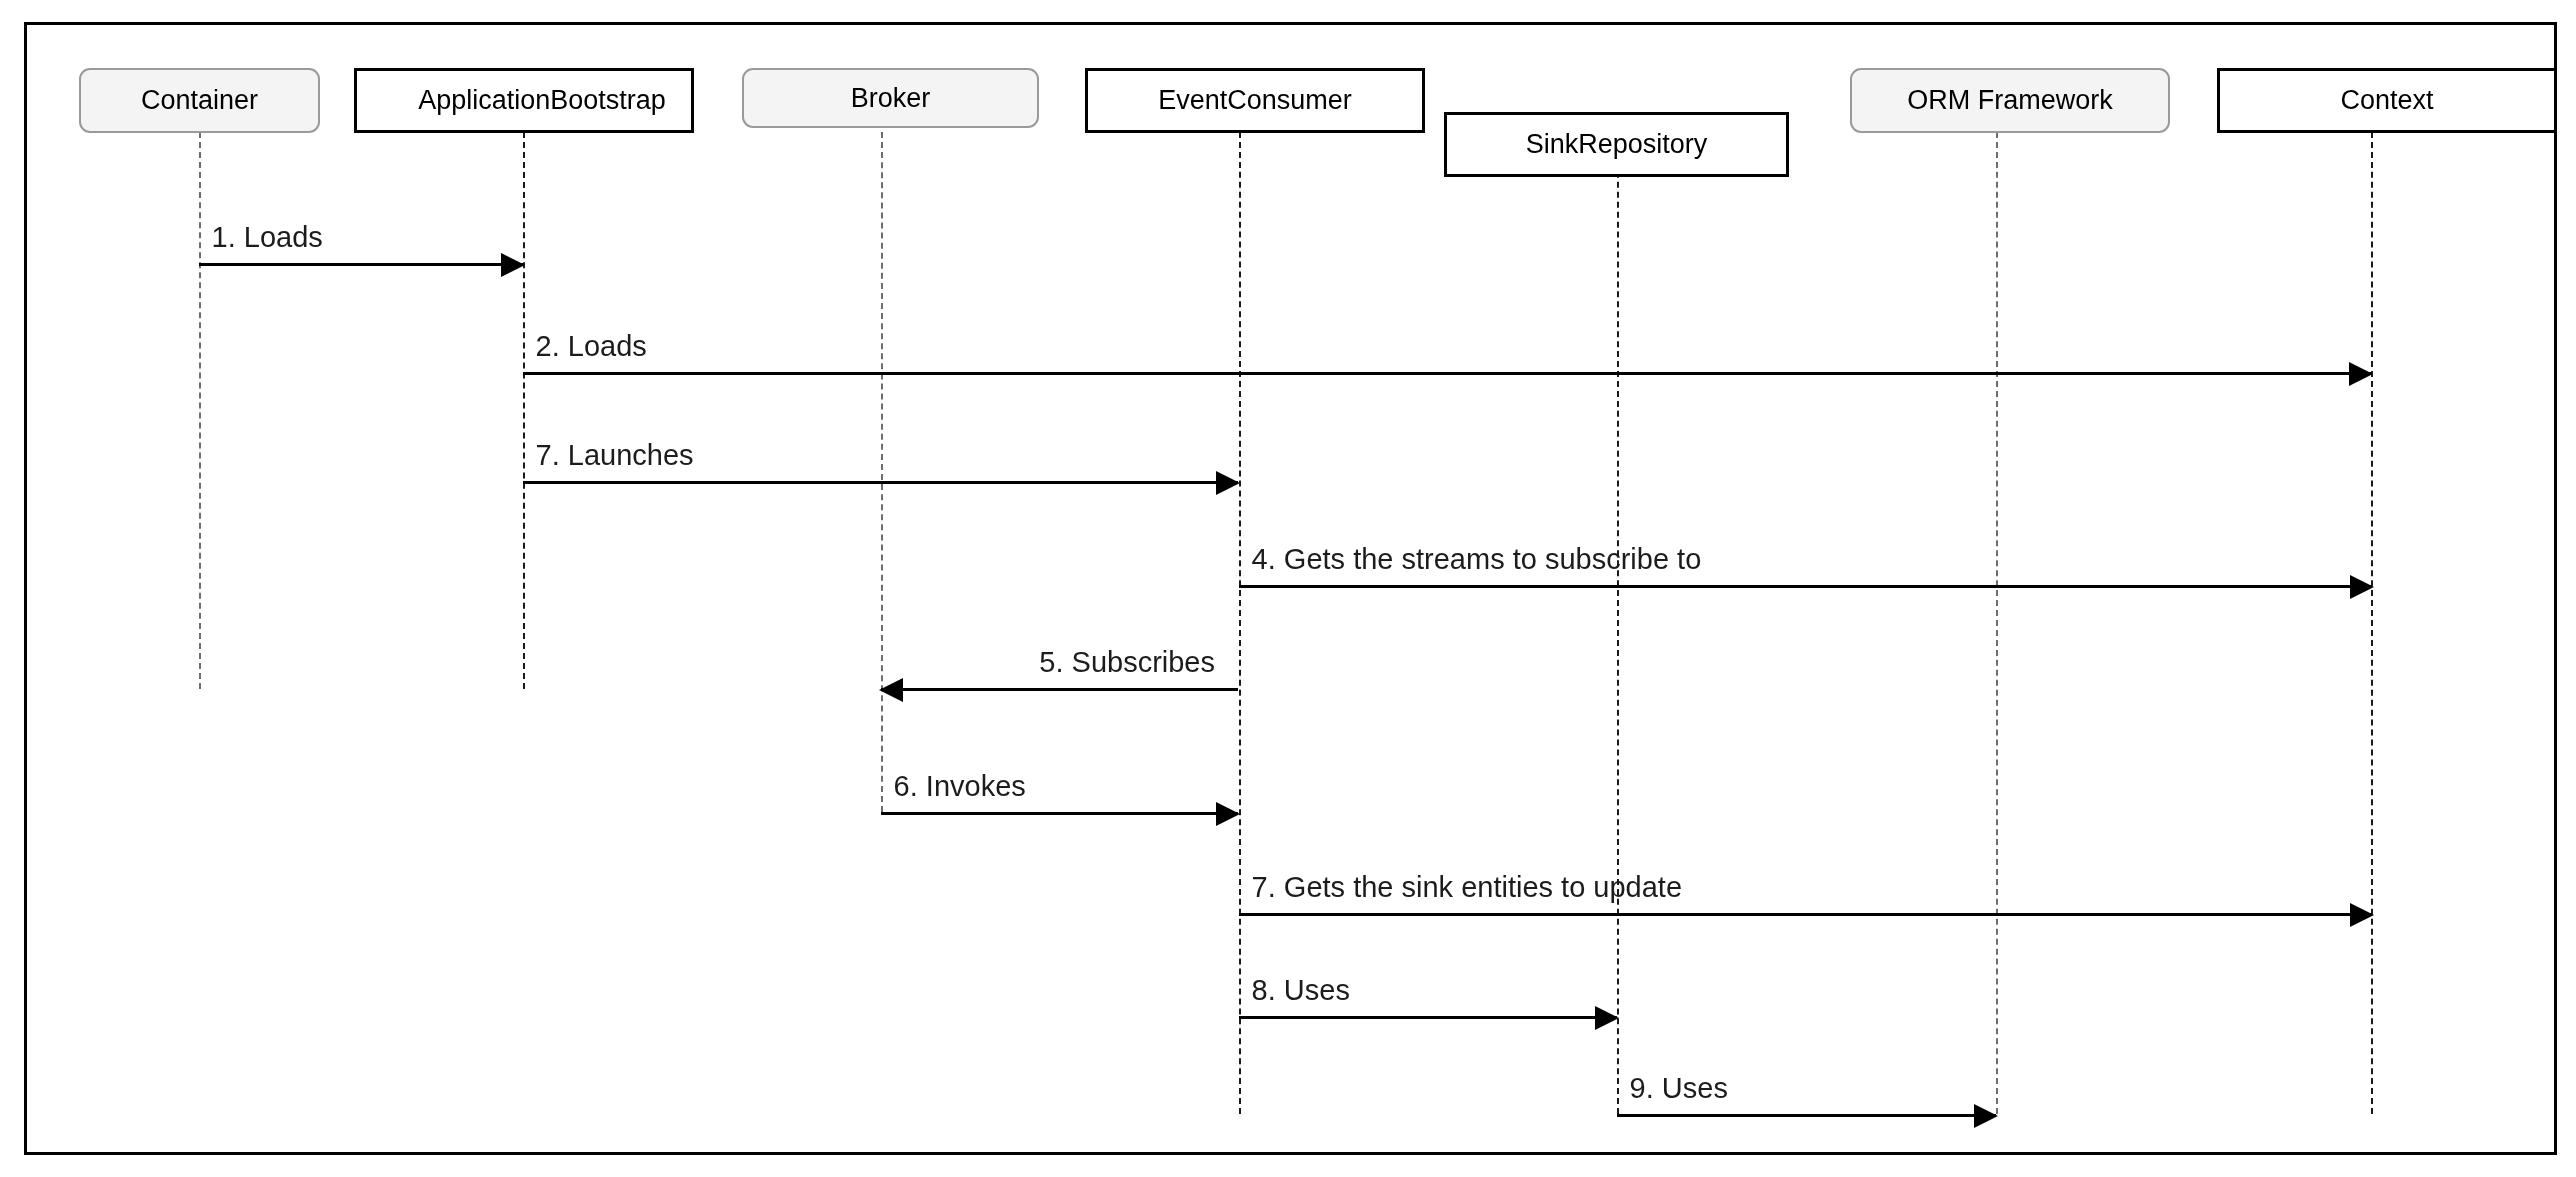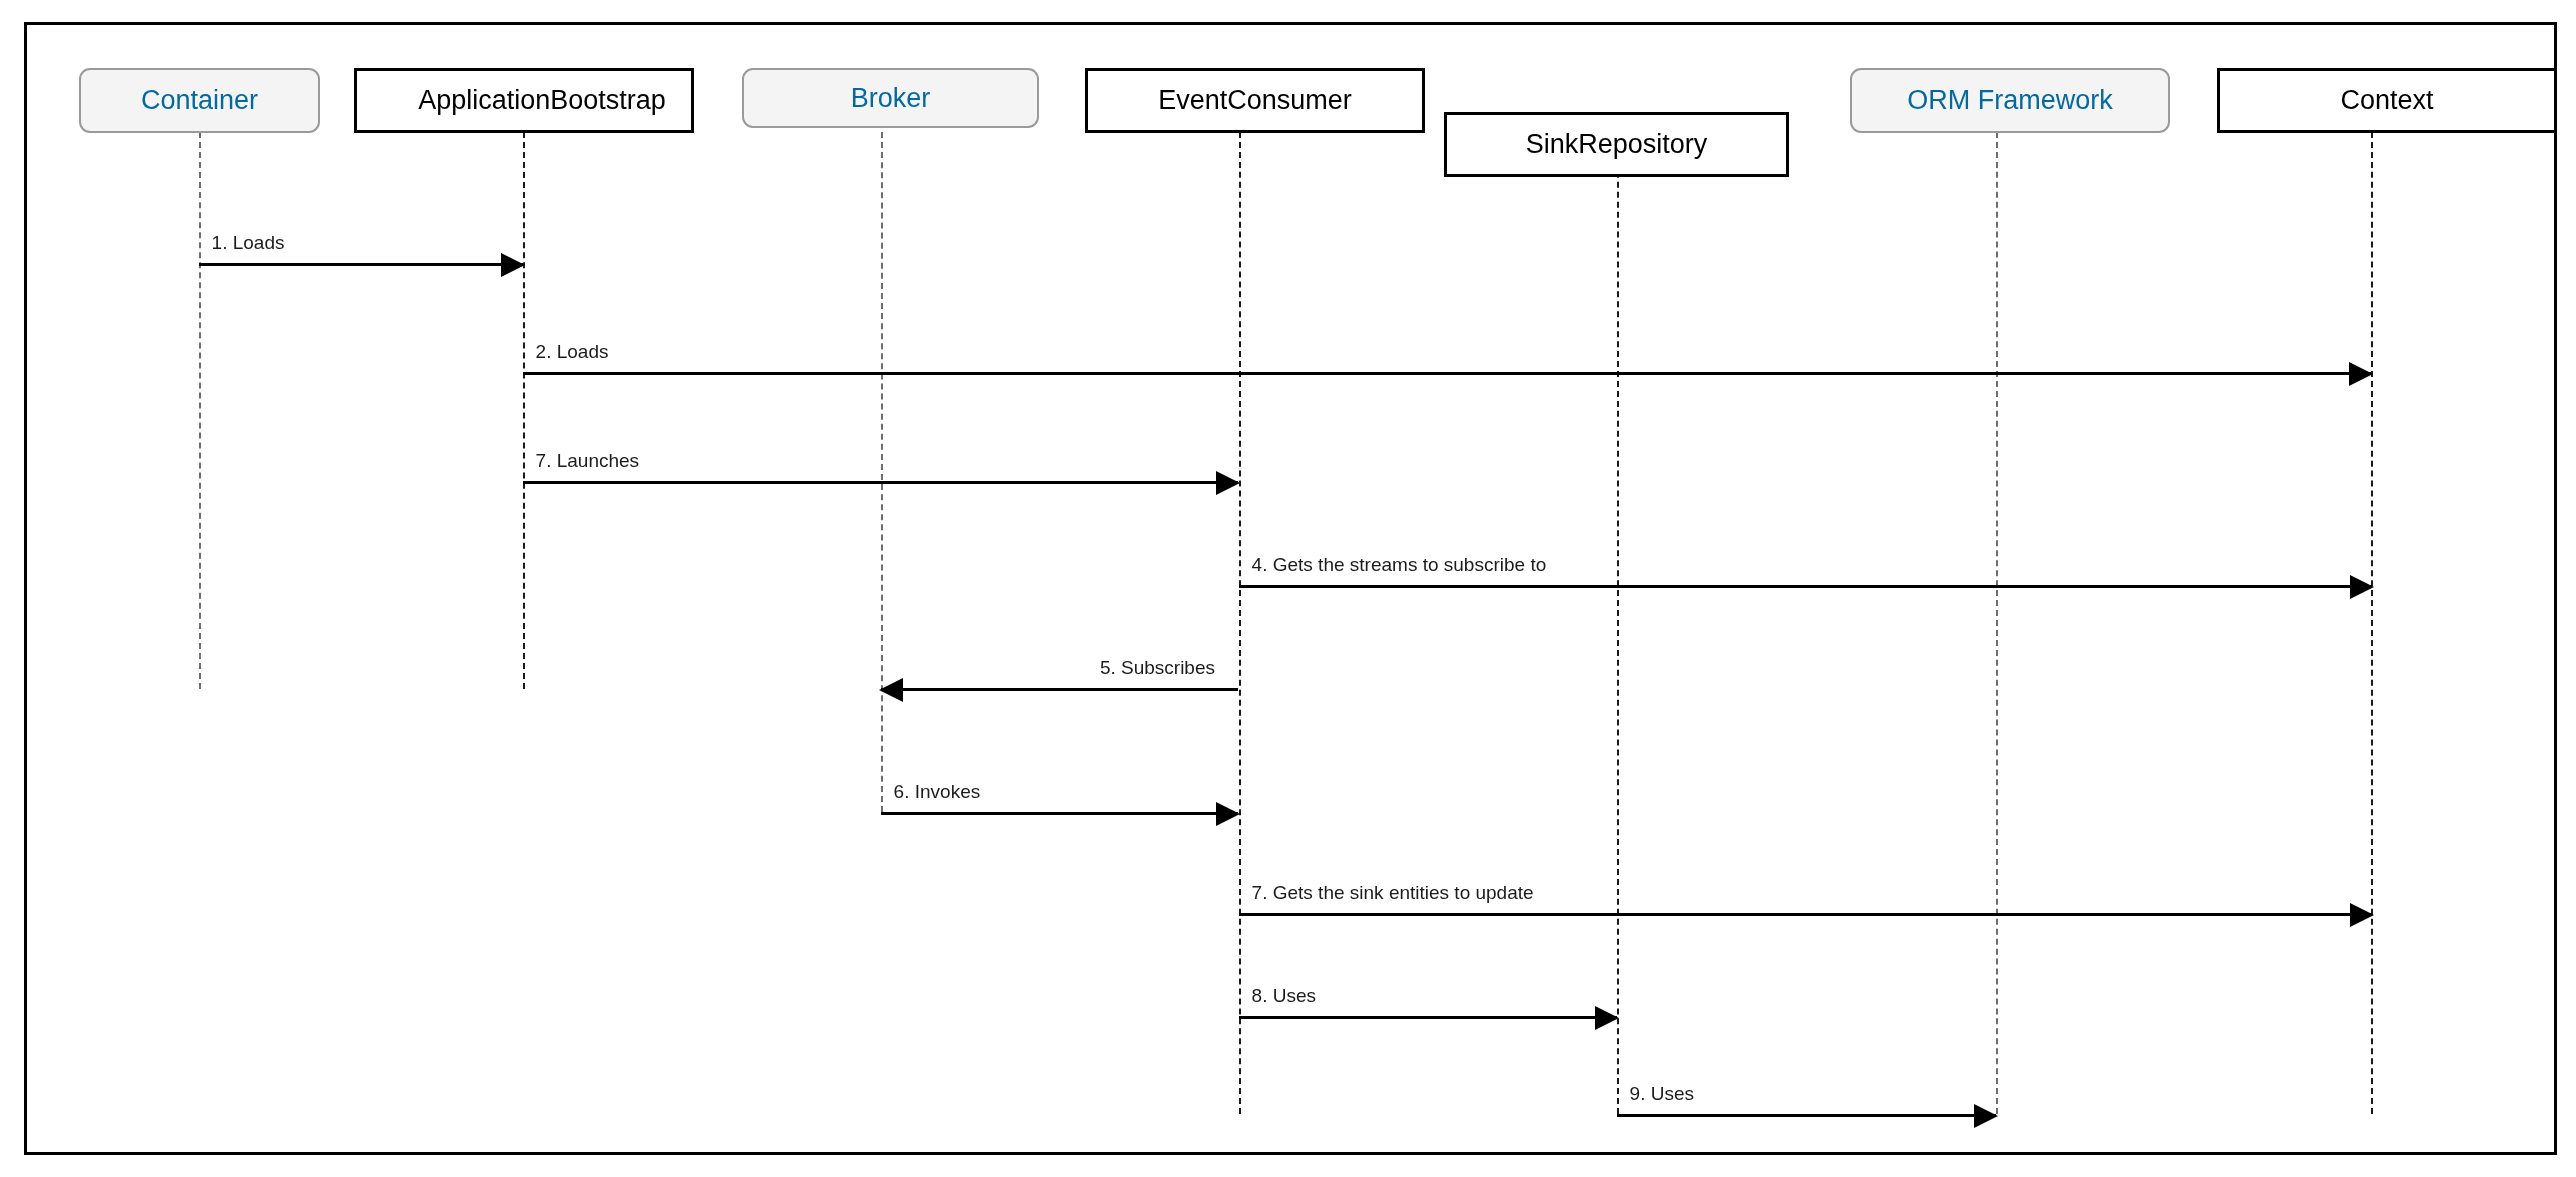--- a/index.html
+++ b/index.html
@@ -25,21 +25,21 @@
     white-space:nowrap;
     background:#ffffff;
   }
   .participant.solid{
     border:3.2px solid #000000;
     color:#000000;
     border-radius:0;
   }
   .participant.muted{
     border:2.4px solid #9a9a9a;
-    color:#0369a1;
+    color:#000000;
     background:#f4f4f4;
     border-radius:11px;
   }
 
   
   .lifeline{
     position:absolute;
     width:0;
     border-left:2.4px dashed #1a1a1a;
   }
@@ -63,21 +63,21 @@
     right:-1.6px;
     border-left:24px solid #000000;
   }
   .msg.to-left .head{
     left:-1.6px;
     border-right:24px solid #000000;
   }
   .msg .label{
     position:absolute;
     bottom:9.5px;
-    font-size:19px;
+    font-size:29px;
     color:#1c1c1c;
     white-space:nowrap;
   }
   .msg.to-right .label{ left:12.6px; }
   .msg.to-left  .label{ right:23px; }
 </style>
 </head>
 <body>
 
 <div id="canvas">

